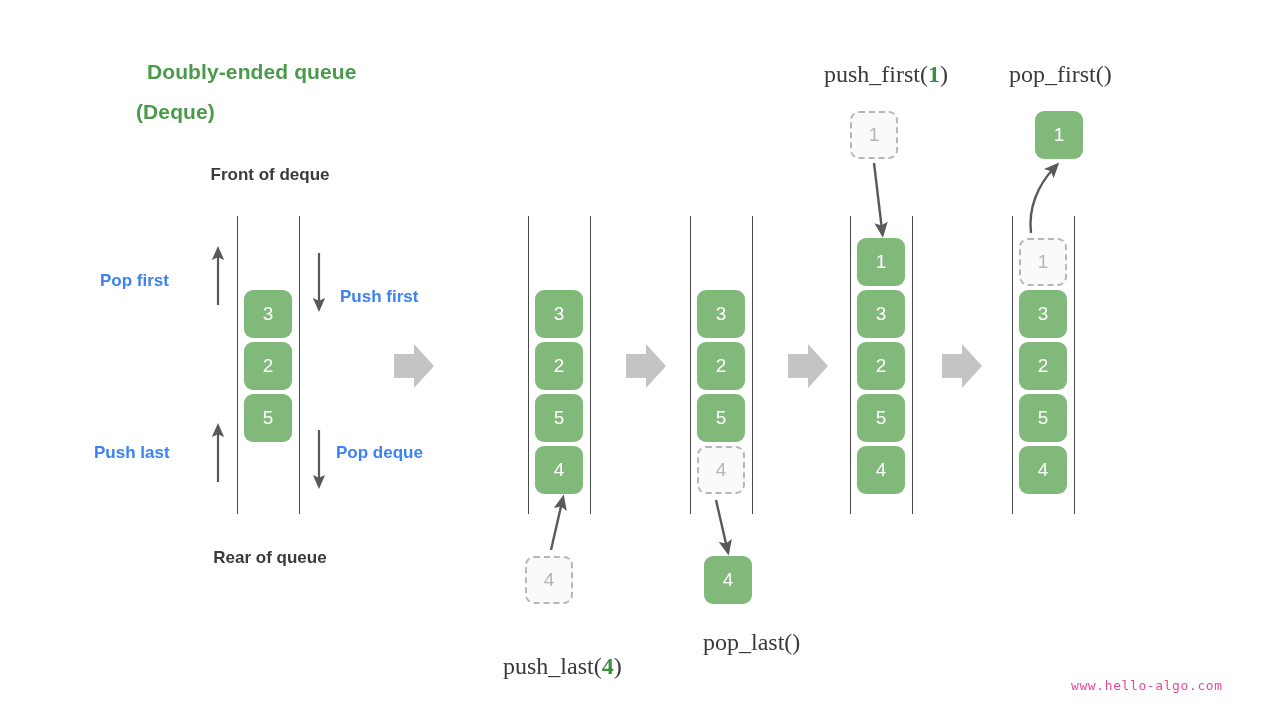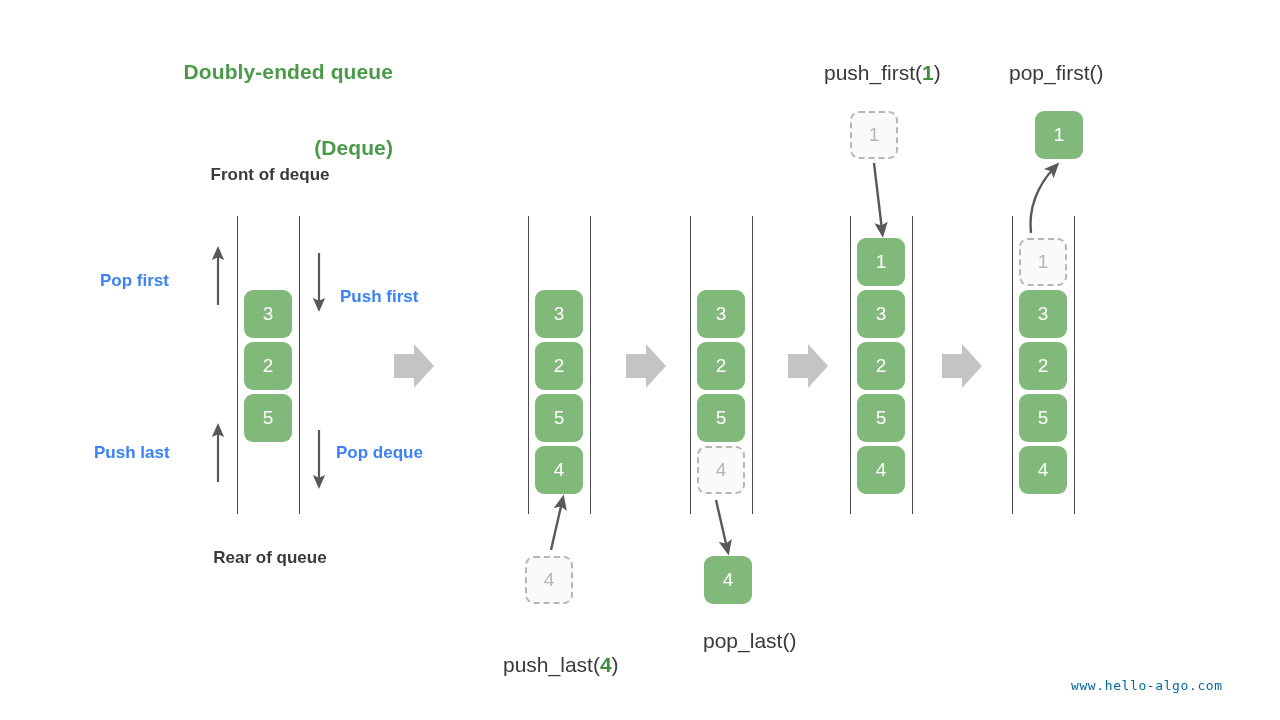--- a/index.html
+++ b/index.html
@@ -12,21 +12,21 @@
     width: 1280px;
     height: 720px;
     background: #ffffff;
     overflow: hidden;
     font-family: "Liberation Sans", sans-serif;
   }
 
   
   .title {
     position: absolute;
-    text-align: right;
+    text-align: left;
     font-weight: bold;
     font-size: 21px;
     color: #4a9a4a;
     white-space: nowrap;
     letter-spacing: 0.1px;
   }
   .hdr-label {
     position: absolute;
     text-align: center;
     font-weight: bold;
@@ -36,34 +36,34 @@
   }
   .side-label {
     position: absolute;
     font-weight: bold;
     font-size: 17px;
     color: #3b82f6;
     white-space: nowrap;
   }
   .mono-label {
     position: absolute;
-    font-family: Liberation Sans, sans-serif;
-    font-size: 21px;
+    font-family: Liberation Serif, serif;
+    font-size: 24px;
     color: #3a3a3a;
     white-space: nowrap;
   }
   .mono-label .arg {
     color: #3e8e41;
     font-weight: bold;
   }
   .watermark {
     position: absolute;
     font-family: "DejaVu Sans Mono", "Liberation Mono", monospace;
     font-size: 13px;
-    color: #0369a1;
+    color: #ec4899;
     white-space: nowrap;
     letter-spacing: 0.6px;
   }
 
   
   .rail {
     position: absolute;
     width: 1px;
     background: #4a4a4a;
   }
@@ -98,21 +98,21 @@
     height: 720px;
     pointer-events: none;
   }
 </style>
 </head>
 <body>
 
 <div id="canvas">
 
   <div class="title" style="left:147px; top:60px; width:246px;">Doubly-ended queue</div>
-  <div class="title" style="left:147px; top:100px; width:246px;margin-top:36px;">(Deque)</div>
+  <div class="title" style="left:136px; top:100px; width:246px;">(Deque)</div>
 
   <div class="hdr-label" style="left:147px; top:165px; width:246px;">Front of deque</div>
   <div class="hdr-label" style="left:147px; top:548px; width:246px;">Rear of queue</div>
 
   <div class="side-label" style="left:100px; top:271px;">Pop first</div>
   <div class="side-label" style="left:340px; top:271px;margin-top:16px;">Push first</div>
   <div class="side-label" style="left:94px; top:443px;">Push last</div>
   <div class="side-label" style="left:336px; top:443px;">Pop deque</div>
 
   <div class="mono-label" style="left:824px; top:61px;">

